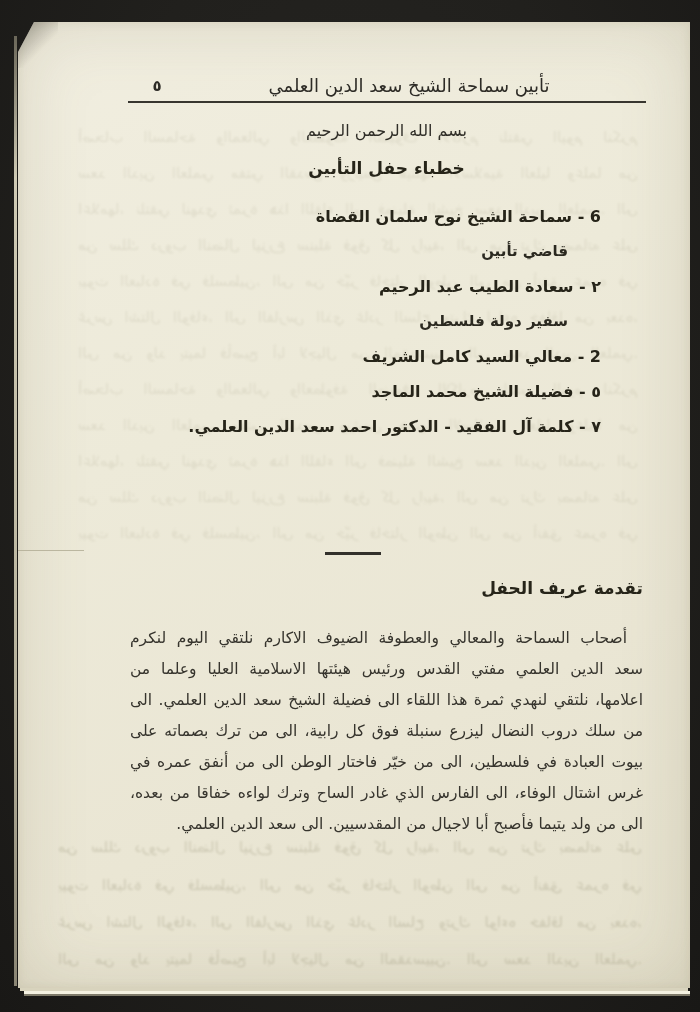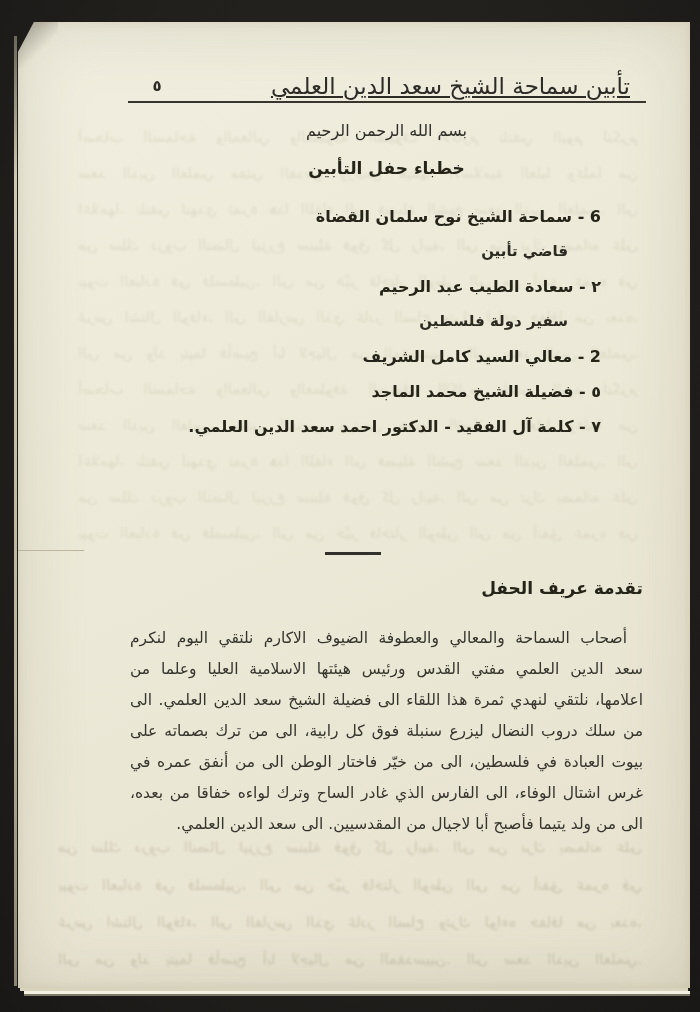--- a/index.html
+++ b/index.html
@@ -21,21 +21,21 @@
   .edge-bottom-2{position:absolute;left:24px;top:991px;right:10px;height:3px;background:#f4f1e1;}
   .edge-bottom-3{position:absolute;left:24px;top:994px;right:10px;height:2px;background:#7e7a6a;}
   .corner-shade{position:absolute;left:0;top:0;width:40px;height:46px;
     background:linear-gradient(135deg, rgba(60,56,46,.45), rgba(60,56,46,0) 60%);}
 
   
   .paper *{direction:rtl;}
   .txt{position:absolute;color:#35332d;}
   .bold{font-weight:700;color:#262419;}
 
-  .header-title{top:52px;left:170px;right:60px;text-align:right;font-size:23px;line-height:24px;color:#2d2b26;text-decoration:underline;}
+  .header-title{top:52px;left:170px;right:60px;text-align:center;font-size:18px;line-height:24px;color:#2d2b26;}
   .header-number{top:55px;left:128px;width:22px;text-align:center;font-size:15px;font-weight:700;color:#2d2b26;}
   .header-rule{position:absolute;top:79px;left:110px;right:44px;height:2px;background:#38362f;}
 
   .basmala{top:99px;left:112px;right:47px;text-align:center;font-size:16px;color:#302e28;}
   .speakers-heading{top:136px;left:112px;right:47px;text-align:center;font-size:17px;}
 
   .speakers-list{position:absolute;top:177px;right:89px;left:56px;}
   .spk-label{font-size:16px;font-weight:700;color:#262419;line-height:35px;height:35px;overflow:hidden;}
   .spk-sub{font-size:15px;font-weight:700;color:#2b2920;line-height:35px;height:35px;margin-right:33px;overflow:hidden;}
   .mc-line{font-size:15.5px;font-weight:700;color:#292720;line-height:35px;height:35px;margin-right:45px;overflow:hidden;}

